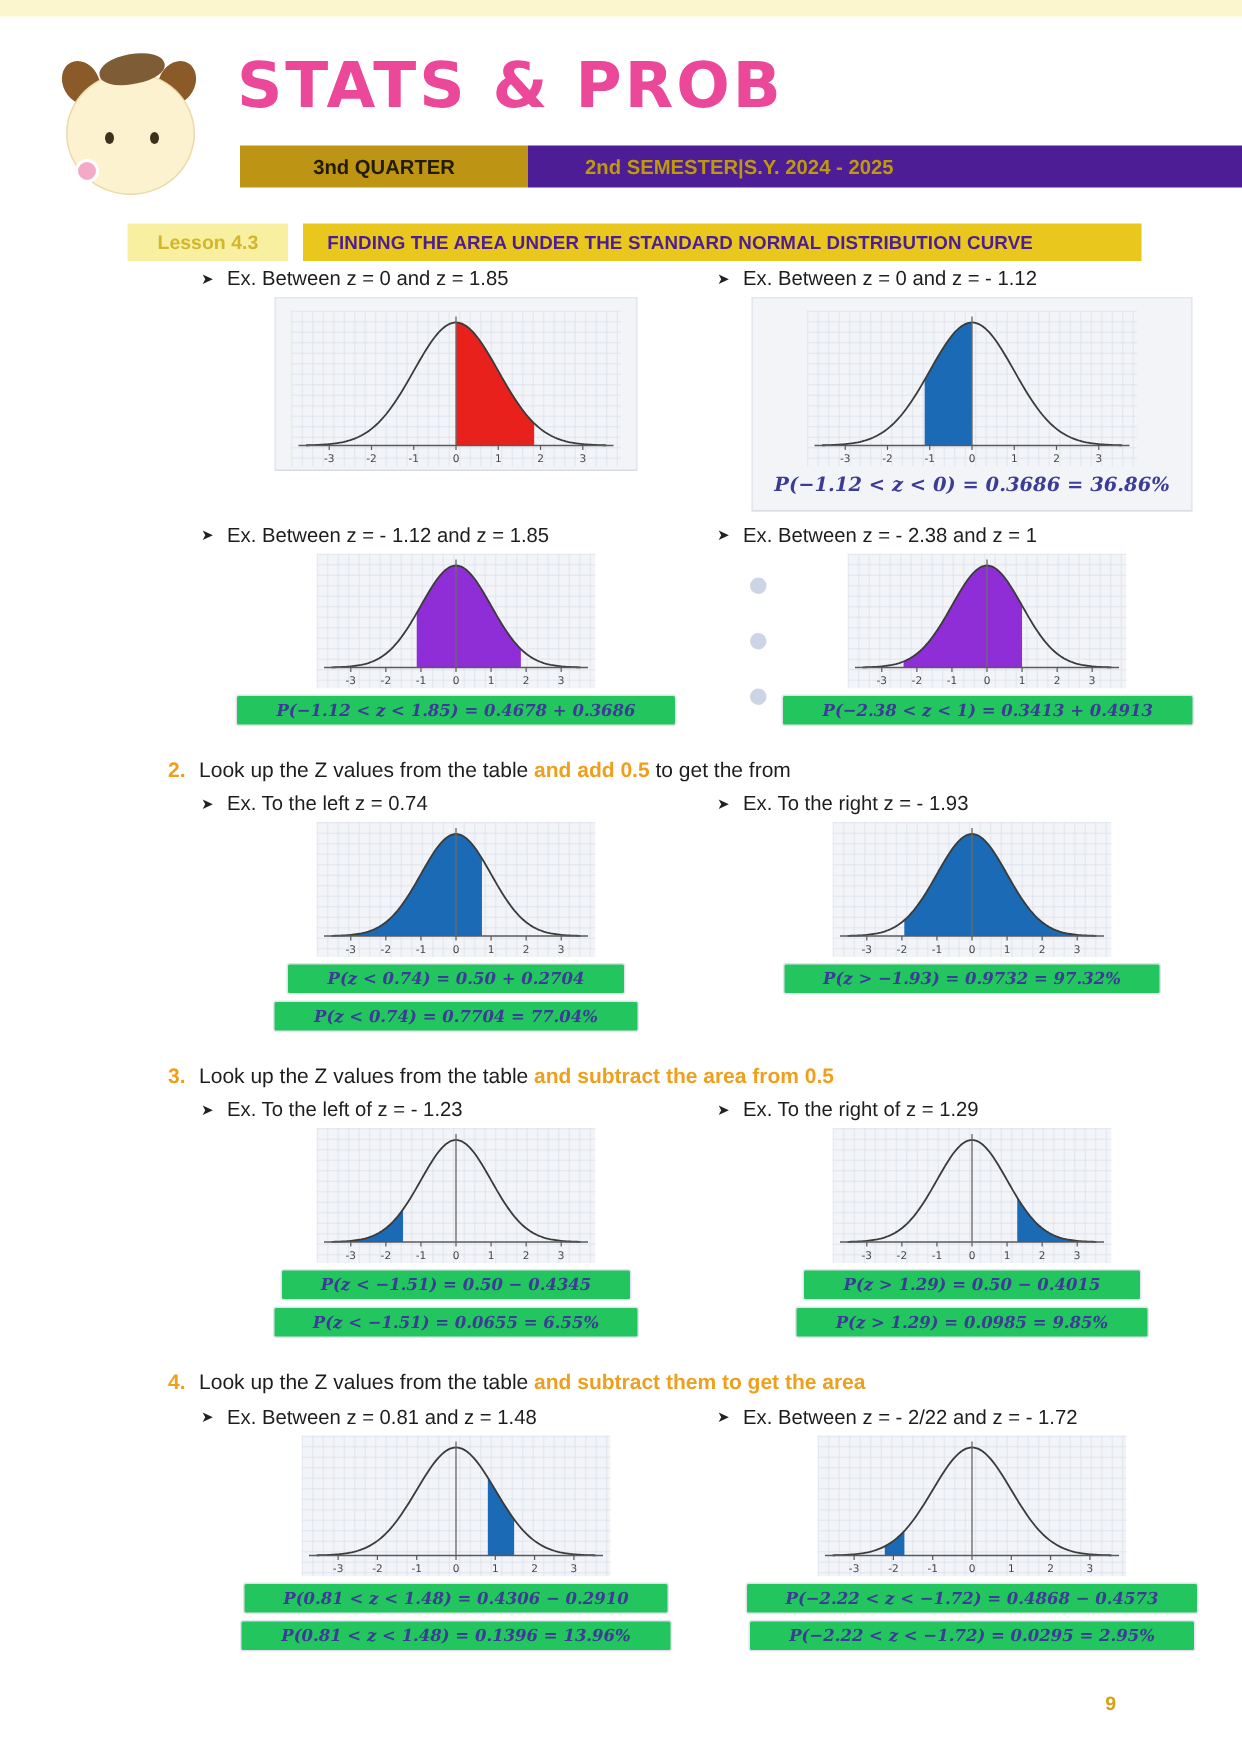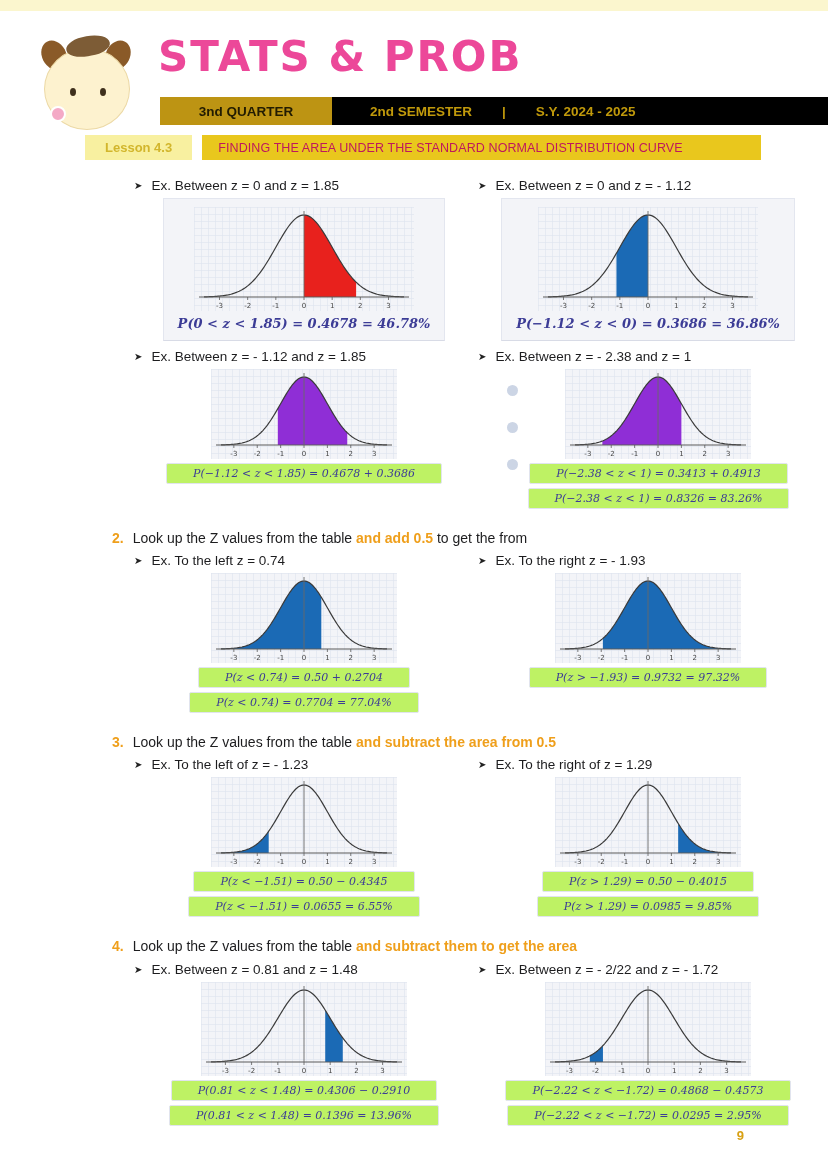--- a/index.html
+++ b/index.html
@@ -15,47 +15,47 @@
   .logo .ear.l{left:6px;top:6px;transform:rotate(-28deg)}
   .logo .ear.r{right:6px;top:6px;transform:rotate(28deg)}
   .logo .beret{position:absolute;left:30px;top:2px;width:44px;height:20px;background:#7d5c36;border-radius:50% 50% 46% 46%;transform:rotate(-10deg)}
   .logo .eye{position:absolute;top:54px;width:6px;height:8px;background:#3f301c;border-radius:50%}
   .logo .eye.l{left:34px}.logo .eye.r{left:64px}
   .logo .flower{position:absolute;left:14px;top:72px;width:16px;height:16px;background:#f4a9c6;border:2px solid #fff;border-radius:50%}
 
   .title{position:absolute;top:32px;left:158px;font-family:"DejaVu Sans",sans-serif;font-weight:bold;font-size:42px;letter-spacing:2px;color:#ec4899}
 
   .banner{position:absolute;top:97px;left:160px;right:0;height:28px;display:flex;align-items:stretch}
-  .quarter{background:#bd9413;color:#221c02;font-weight:bold;font-size:13.5px;display:flex;align-items:center;justify-content:center;width:172px}
-  .sem-strip{flex:1;background:#000000;color:#c0990b;font-weight:bold;font-size:13.5px;display:flex;align-items:center;gap:30px;padding-left:38px}
-
-  .lesson-row{position:absolute;top:135px;left:85px;width:676px;height:25px;display:flex;gap:10px}
+  .quarter{background:#bd9413;color:#221c02;font-weight:bold;font-size:13.5px;display:flex;align-items:center;justify-content:center;width:192px}
+  .sem-strip{flex:1;background:#4c1d95;color:#c0990b;font-weight:bold;font-size:13.5px;display:flex;align-items:center;padding-left:38px}
+
+  .lesson-row{position:absolute;top:149px;left:85px;width:676px;height:25px;display:flex;gap:10px}
   .lesson-badge{background:#f8f0a0;color:#d2b62c;font-weight:bold;font-size:13px;display:flex;align-items:center;justify-content:center;padding:0 20px}
-  .lesson-title{flex:1;background:#e9c71d;color:#be185d;font-weight:normal;font-size:12.5px;display:flex;align-items:center;padding:0 16px;letter-spacing:.1px}
+  .lesson-title{flex:1;background:#e9c71d;color:#4c1d95;font-weight:bold;font-size:12.5px;display:flex;align-items:center;padding:0 16px;letter-spacing:.1px}
 
   main{position:absolute;top:178px;left:0;width:100%}
   .sec-head{margin:20px 68px 6px 112px;font-size:14px;line-height:1.3}
   .sec-num{color:#ef9f1b;font-weight:bold;margin-right:9px}
   .hl{color:#ef9f1b;font-weight:bold}
 
   .row{display:flex;margin-left:132px;margin-bottom:8px}
   .col{width:344px;display:flex;flex-direction:column}
   .ex-label{display:flex;align-items:baseline;gap:9px;font-size:13.5px;margin:0 0 5px 2px}
   .arrow{font-size:10px;line-height:1;position:relative;top:-1px;color:#222}
 
   .fig{align-self:center;display:flex;flex-direction:column;align-items:center}
   .fig.boxed{background:#f3f4f8;border:1px solid #e3e6ef;border-bottom:1px solid #d8dbe6;padding:8px 10px 2px}
   .graph{display:block}
   .g-lg{width:220px;height:104px}
   .g-md{width:186px;height:90px}
   .g-lg2{width:206px;height:94px}
 
   .cap{font-family:"DejaVu Serif",serif;font-style:italic;color:#3c3c96;white-space:nowrap}
   .cap.lg{font-size:13px;font-weight:bold;padding:5px 4px 7px;background:transparent}
-  .cap.sm{font-size:11px;font-weight:normal;background:#bef264;border:1px solid #e1e4ee;padding:3px 26px;margin-top:4px;border-radius:2px}
+  .cap.sm{font-size:11px;font-weight:bold;background:#22c55e;border:1px solid #e1e4ee;padding:3px 26px;margin-top:4px;border-radius:2px}
 
   .withdots{display:flex;gap:10px;align-self:center}
   .dots{display:flex;flex-direction:column;gap:26px;padding-top:16px}
   .dot{width:11px;height:11px;border-radius:50%;background:#ccd5e5}
 
   .page-num{position:absolute;right:84px;bottom:26px;color:#d8a012;font-weight:bold;font-size:13px}
 </style>
 </head>
 <body>
 
@@ -159,21 +159,20 @@
                 <text x="81.83098591549295" y="101" text-anchor="middle" font-size="7" fill="#444" font-family="&quot;DejaVu Sans&quot;,sans-serif">-1</text>
                 <line x1="110" y1="90" x2="110" y2="93" stroke="#5a5a5a" stroke-width="0.8"></line>
                 <text x="110" y="101" text-anchor="middle" font-size="7" fill="#444" font-family="&quot;DejaVu Sans&quot;,sans-serif">0</text>
                 <line x1="138.16901408450704" y1="90" x2="138.16901408450704" y2="93" stroke="#5a5a5a" stroke-width="0.8"></line>
                 <text x="138.16901408450704" y="101" text-anchor="middle" font-size="7" fill="#444" font-family="&quot;DejaVu Sans&quot;,sans-serif">1</text>
                 <line x1="166.3380281690141" y1="90" x2="166.3380281690141" y2="93" stroke="#5a5a5a" stroke-width="0.8"></line>
                 <text x="166.3380281690141" y="101" text-anchor="middle" font-size="7" fill="#444" font-family="&quot;DejaVu Sans&quot;,sans-serif">2</text>
                 <line x1="194.50704225352112" y1="90" x2="194.50704225352112" y2="93" stroke="#5a5a5a" stroke-width="0.8"></line>
                 <text x="194.50704225352112" y="101" text-anchor="middle" font-size="7" fill="#444" font-family="&quot;DejaVu Sans&quot;,sans-serif">3</text>
               </svg></div>
-          <div class="cap lg">P(0 &lt; z &lt; 1.85) = 0.4678 = 46.78%</div>
         </div>
       </div>
       <div class="col">
         <div class="ex-label">
           <span class="arrow">➤</span>
           <span>Ex. Between z = 0 and z = - 1.12</span>
         </div>
         <div class="fig boxed">
           <div class="graph g-lg"><svg width="220" height="104">
                 <rect x="0" y="0" width="220" height="104" fill="#f3f4f8"></rect>
@@ -386,21 +385,20 @@
                   <line x1="93" y1="76" x2="93" y2="79" stroke="#5a5a5a" stroke-width="0.8"></line>
                   <text x="93" y="87" text-anchor="middle" font-size="7" fill="#444" font-family="&quot;DejaVu Sans&quot;,sans-serif">0</text>
                   <line x1="116.38028169014085" y1="76" x2="116.38028169014085" y2="79" stroke="#5a5a5a" stroke-width="0.8"></line>
                   <text x="116.38028169014085" y="87" text-anchor="middle" font-size="7" fill="#444" font-family="&quot;DejaVu Sans&quot;,sans-serif">1</text>
                   <line x1="139.7605633802817" y1="76" x2="139.7605633802817" y2="79" stroke="#5a5a5a" stroke-width="0.8"></line>
                   <text x="139.7605633802817" y="87" text-anchor="middle" font-size="7" fill="#444" font-family="&quot;DejaVu Sans&quot;,sans-serif">2</text>
                   <line x1="163.14084507042253" y1="76" x2="163.14084507042253" y2="79" stroke="#5a5a5a" stroke-width="0.8"></line>
                   <text x="163.14084507042253" y="87" text-anchor="middle" font-size="7" fill="#444" font-family="&quot;DejaVu Sans&quot;,sans-serif">3</text>
                 </svg></div>
             <div class="cap sm">P(−2.38 &lt; z &lt; 1) = 0.3413 + 0.4913</div>
-            <div class="cap sm">P(−2.38 &lt; z &lt; 1) = 0.8326 = 83.26%</div>
           </div>
         </div>
       </div>
     </div>
   </section>
 
   <section>
     <div class="sec-head"><span class="sec-num">2.</span><span>Look up the Z values from the table </span><span class="hl">and add 0.5</span><span> to get the from</span></div>
     <div class="row">
       <div class="col">

